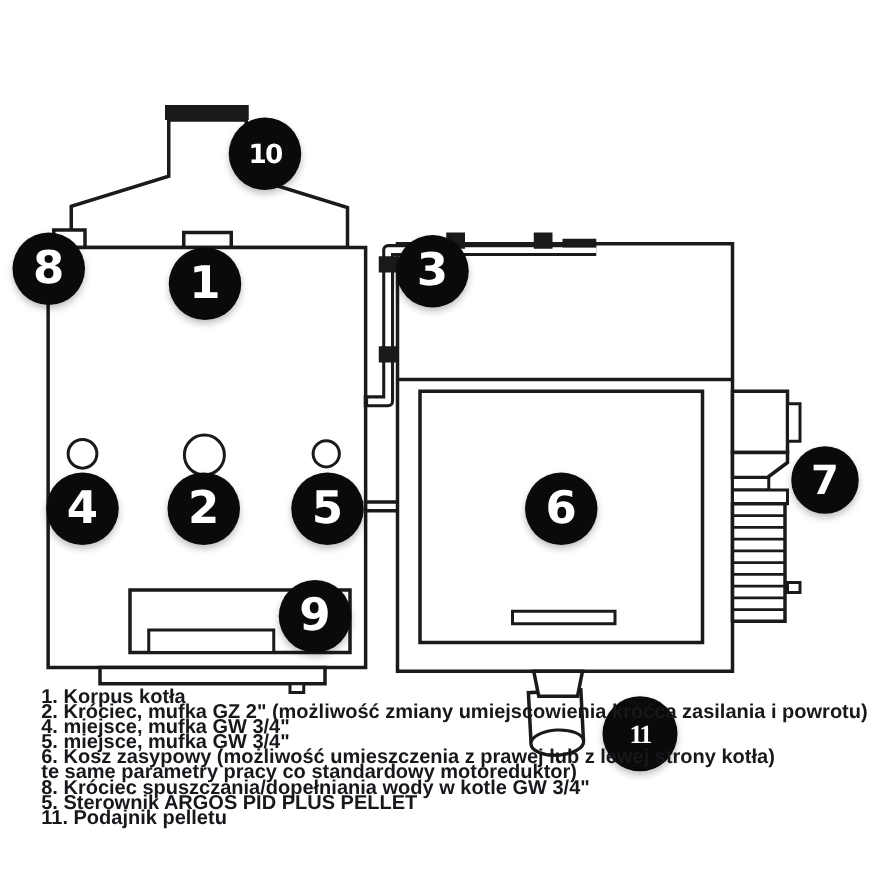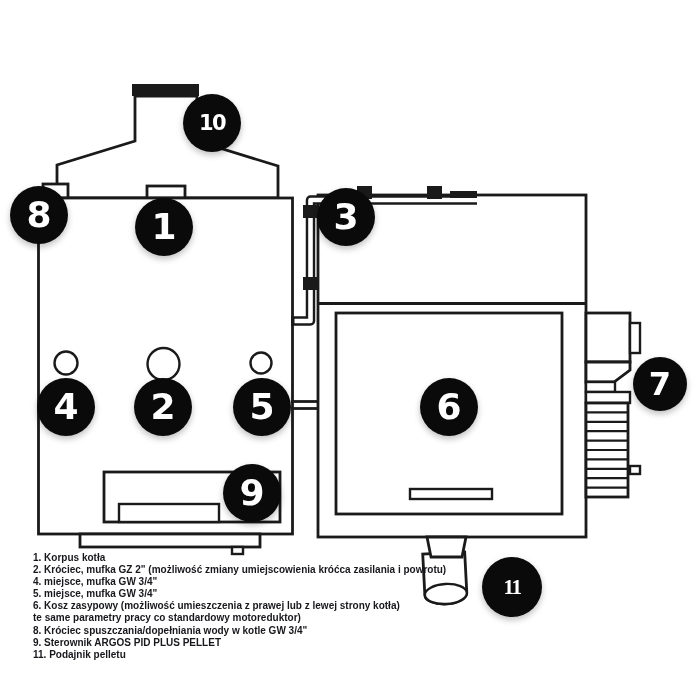--- a/index.html
+++ b/index.html
@@ -29,21 +29,21 @@
     font-family:"DejaVu Sans",sans-serif;font-weight:bold;font-size:36px;
     box-shadow:0 3px 6px rgba(0,0,0,0.25);
     line-height:1;user-select:none;
   }
   .callout.two{font-size:21px;letter-spacing:-1.5px;}
   .callout.small{width:54px;height:54px;font-size:32px;}
   .callout.big{width:60px;height:60px;font-family:Liberation Serif, serif;}
   
   .legend{
     position:absolute;left:33px;top:552px;color:var(--legend);
-    font-size:10px;font-weight:bold;line-height:12.1px;
+    font-size:16px;font-weight:bold;line-height:12.1px;
   }
   .legend .row{white-space:pre;}
 </style>
 </head>
 <body>
 
 <div class="stage">
 
   <svg width="700" height="700" viewBox="0 0 700 700">
 
@@ -130,17 +130,17 @@
   <div class="callout two big" style="left:482px;top:557px;">11</div>
 
   <div class="legend">
     <div class="row">1. Korpus kotła</div>
     <div class="row">2. Króciec, mufka GZ 2" (możliwość zmiany umiejscowienia króćca zasilania i powrotu)</div>
     <div class="row">4. miejsce, mufka GW 3/4"</div>
     <div class="row">5. miejsce, mufka GW 3/4"</div>
     <div class="row">6. Kosz zasypowy (możliwość umieszczenia z prawej lub z lewej strony kotła)</div>
     <div class="row">te same parametry pracy co standardowy motoreduktor)</div>
     <div class="row">8. Króciec spuszczania/dopełniania wody w kotle GW 3/4"</div>
-    <div class="row">9. Sterownik ARGOS PID PLUS PELLET</div>
+    <div class="row">5. Sterownik ARGOS PID PLUS PELLET</div>
     <div class="row">11. Podajnik pelletu</div>
   </div>
 
 </div>
 
 </body></html>

